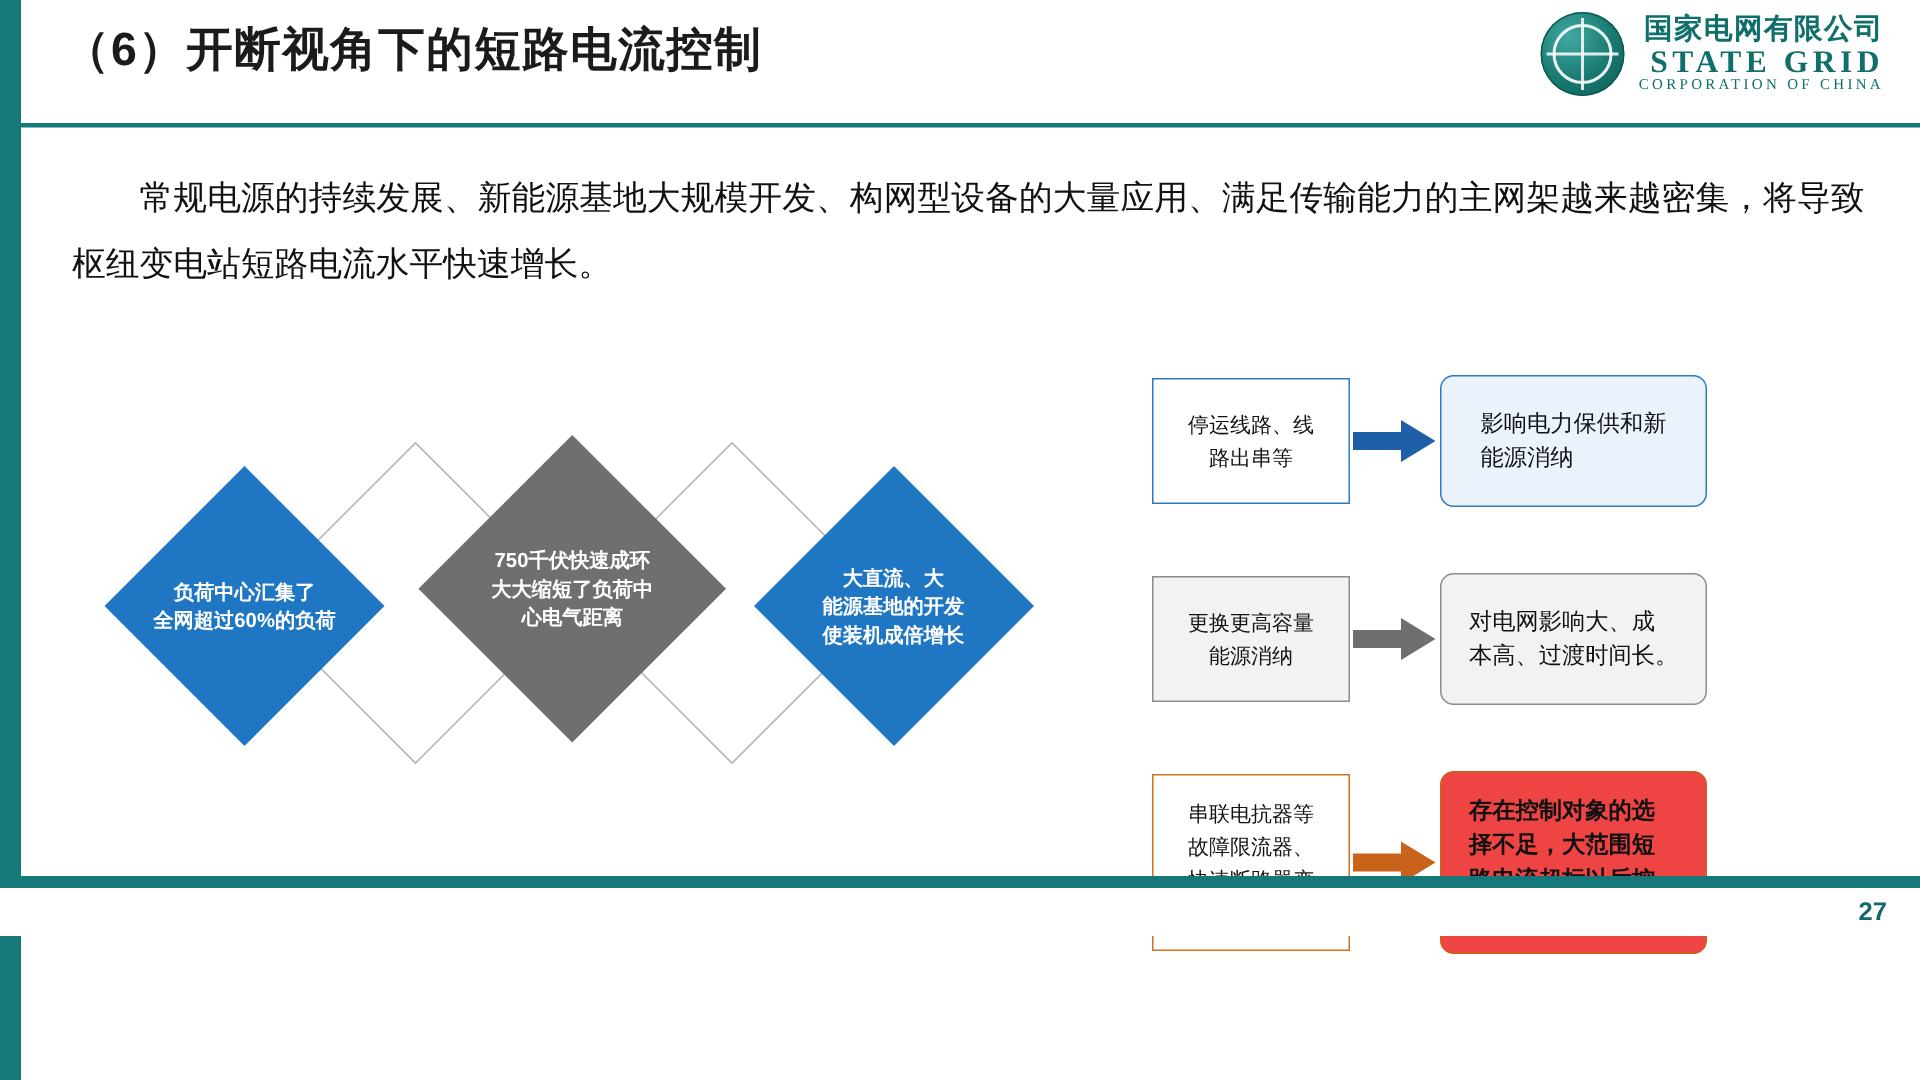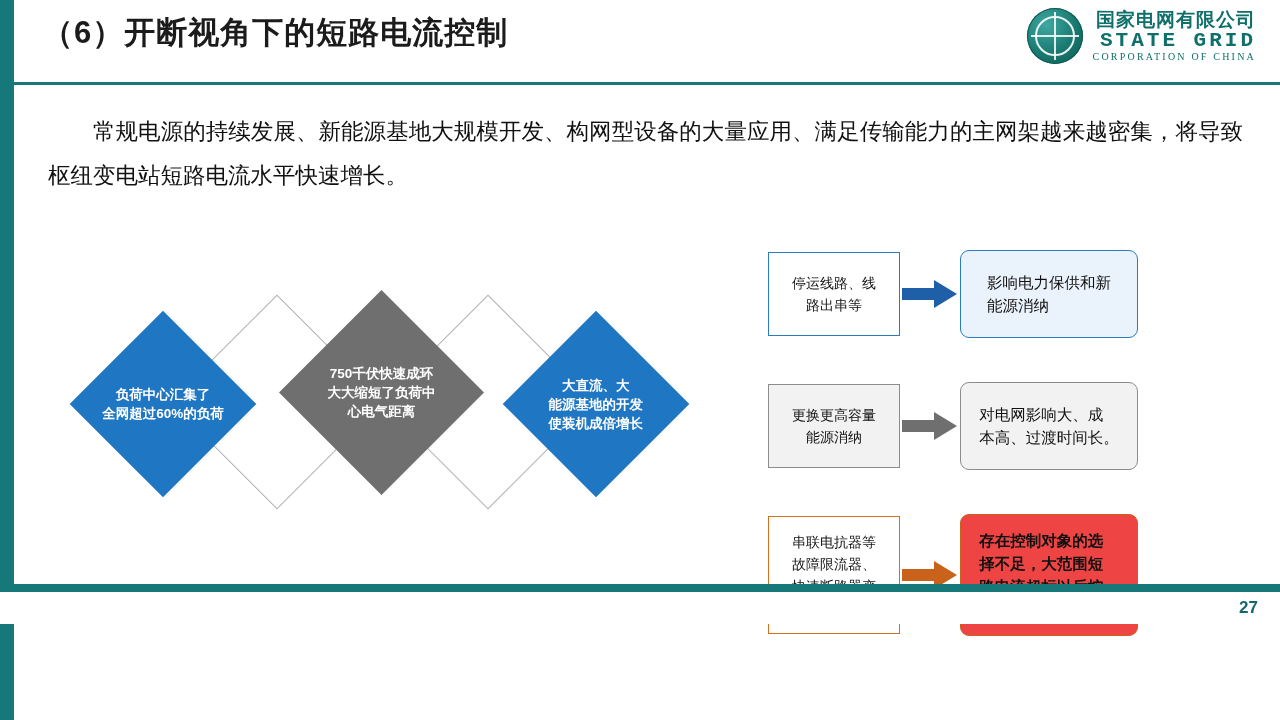--- a/index.html
+++ b/index.html
@@ -114,21 +114,21 @@
     font-size: 19px;
     font-weight: bold;
     color: #0f6f6a;
     letter-spacing: 1px;
   }
   .logo-en1 {
     font-size: 21px;
     font-weight: bold;
     color: #0f6f6a;
     letter-spacing: 3px;
-    font-family: Liberation Mono, monospace;
+    font-family: Liberation Serif, serif;
   }
   .logo-en2 {
     font-size: 10px;
     color: #0f6f6a;
     letter-spacing: 2.2px;
     font-family: Liberation Serif, serif;
   }
   
   .body-text {
     position: absolute;

